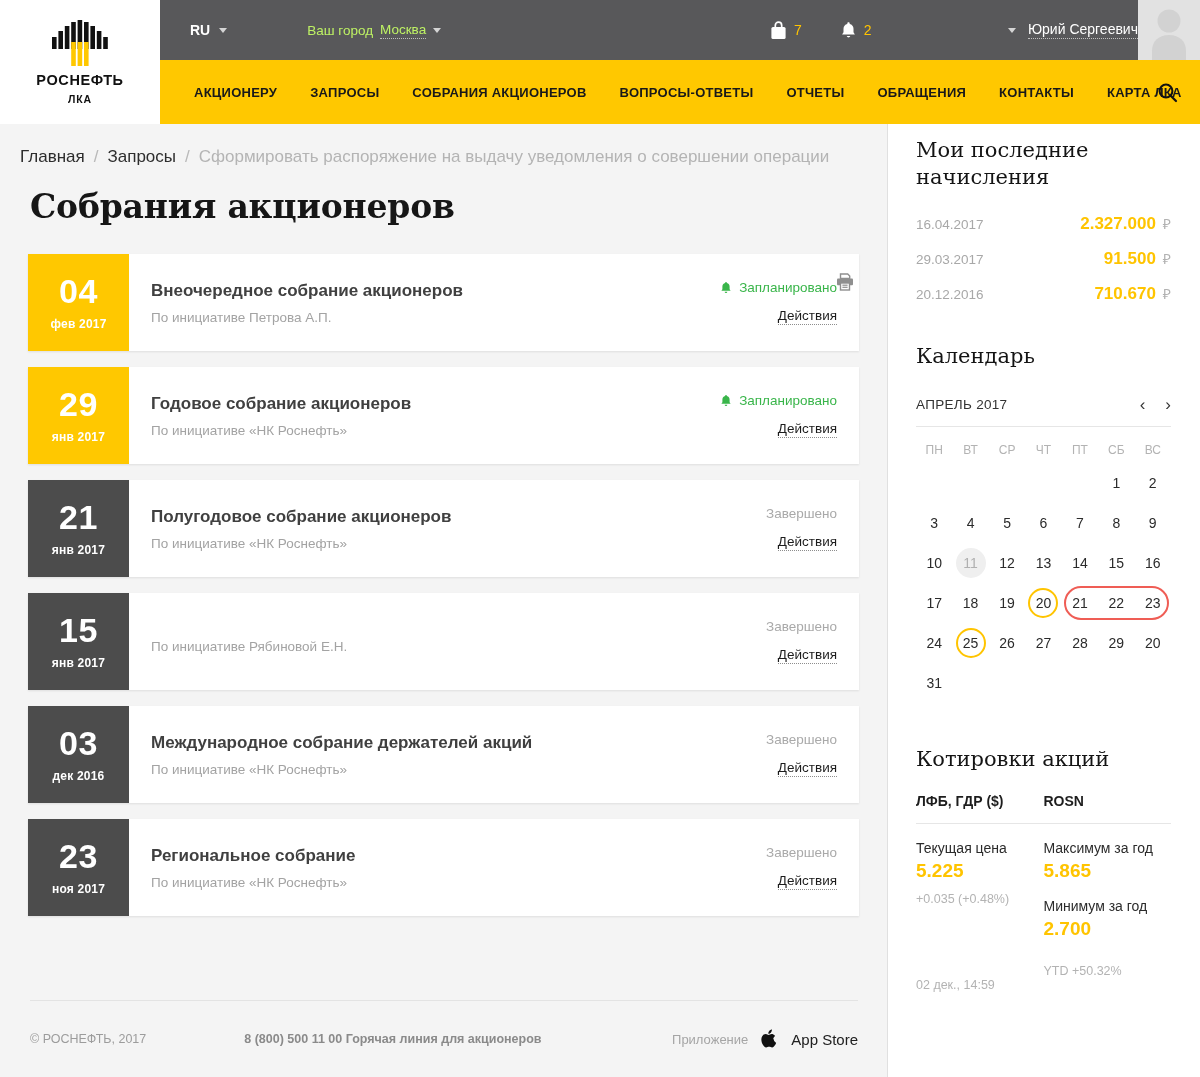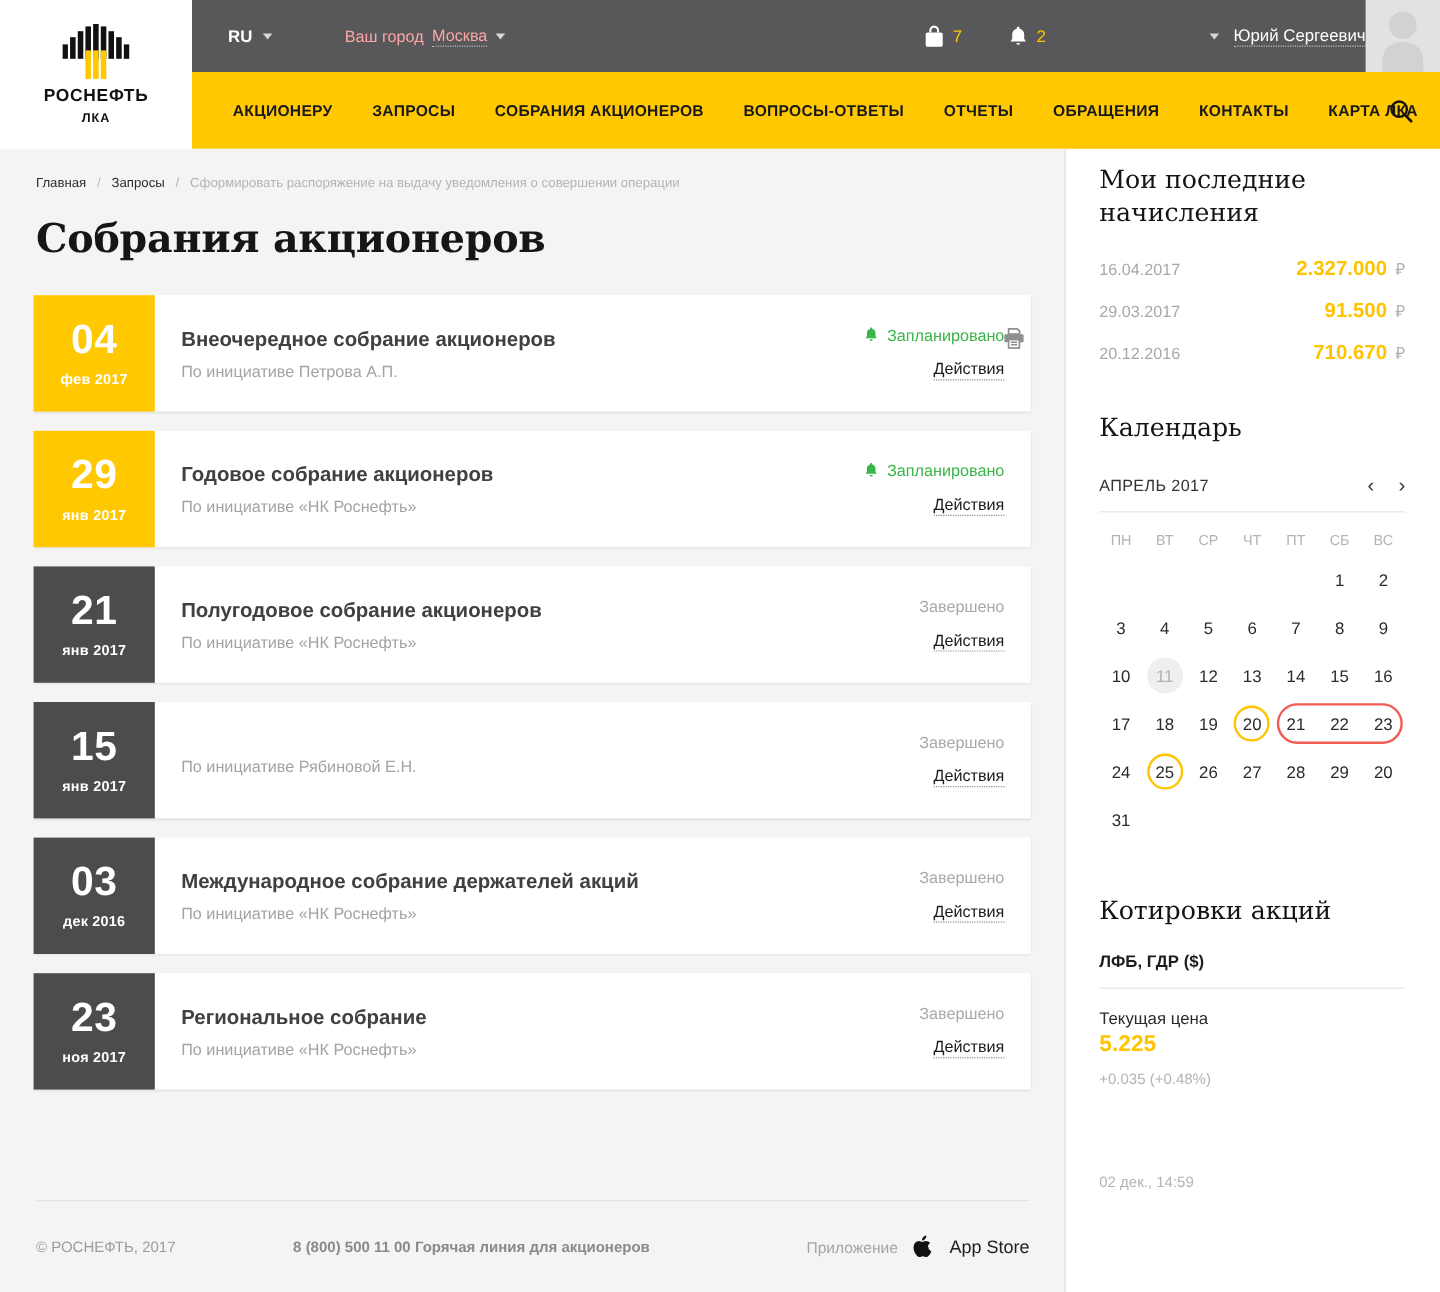--- a/index.html
+++ b/index.html
@@ -33,22 +33,22 @@
     height: 60px; background: #58585a;
     display: flex; align-items: center; position: relative;
     color: #ffffff;
   }
   .lang {
     margin-left: 30px; font-size: 14px; font-weight: bold;
     display: flex; align-items: center; gap: 9px; color: #fff;
   }
   .caret { width: 0; height: 0; border-left: 4.5px solid transparent;
            border-right: 4.5px solid transparent; border-top: 5px solid #d5d5d5; }
-  .city { margin-left: 60px; display: flex; align-items: center;
-          font-size: 13.5px; color: #fca5a5; gap: 7px; }
+  .city { margin-left: 80px; display: flex; align-items: center;
+          font-size: 13.5px; color: #bef264; gap: 7px; }
   .city-name { border-bottom: 1px dotted #bdbdbd; padding-bottom: 1px; cursor: pointer; }
 
   .counters { position: absolute; left: 610px; display: flex; align-items: center; gap: 38px; }
   .counter { display: flex; align-items: center; gap: 7px; cursor: pointer; }
   .counter .num { color: #ffc400; font-size: 14px; }
 
   .user-zone { position: absolute; right: 62px; display: flex; align-items: center; gap: 12px; }
   .user-name { font-size: 14px; color: #fff; border-bottom: 1px dotted #c0c0c0;
                padding-bottom: 1px; cursor: pointer; }
   .avatar {
@@ -68,21 +68,21 @@
   .search-btn { position: absolute; right: 22px; cursor: pointer; display: flex; }
 
   
   .page { display: flex; width: 1200px; height: 953px; }
   .main {
     width: 888px; background: #f4f4f4; position: relative;
     border-right: 1px solid #e0e0e0;
   }
   .breadcrumb {
     display: flex; align-items: flex-start; gap: 9px;
-    padding: 23px 0 0 30px; font-size: 11px;
+    padding: 23px 0 0 20px; font-size: 17px;
   }
   .bc-link { color: #2d2d2d; cursor: pointer; }
   .bc-sep { color: #b9b9b9; }
   .bc-cur { color: #b4b4b4; }
   .print-btn { position: absolute; right: 32px; top: 148px; cursor: pointer; }
 
   .page-title {
     font-family: "DejaVu Serif", "Liberation Serif", serif;
     font-size: 33px; font-weight: bold; color: #161616;
     padding: 20px 0 0 30px; letter-spacing: -0.2px;
@@ -107,21 +107,21 @@
     flex: 1; display: flex; align-items: center;
     padding: 0 22px 0 22px;
   }
   .card-main { flex: 1; }
   .card-title { font-size: 17px; font-weight: bold; color: #404040; }
   .card-sub { font-size: 13.5px; color: #a3a3a3; margin-top: 9px; }
   .card-side {
     width: 170px; display: flex; flex-direction: column;
     align-items: flex-end; gap: 13px;
   }
-  .status { display: flex; gap: 7px; font-size: 13.5px; }
+  .status { display: flex; align-items: center; gap: 7px; font-size: 13.5px; }
   .status.planned { color: #39b54a; }
   .status.done { color: #a9a9a9; }
   .actions {
     font-size: 13.5px; color: #1c1c1c;
     border-bottom: 1px dotted #8d8d8d; padding-bottom: 1px; cursor: pointer;
   }
 
   .loader-wrap { display: flex; justify-content: center; padding: 18px 0 0 0; }
   .spin-host { position: relative; width: 30px; height: 30px; }
 
@@ -621,15 +621,24 @@
 
     <div class="q-cols">
       <div class="q-col">
         <div class="q-head">ЛФБ, ГДР ($)</div>
         <div class="q-rule"></div>
         <div class="q-label">Текущая цена</div>
         <div class="q-val">5.225</div>
         <div class="q-delta">+0.035 (+0.48%)</div>
         <div class="q-foot" style="margin-top:72px">02 дек., 14:59</div>
       </div>
+      <div class="q-col">
+        <div class="q-head">ROSN</div>
+        <div class="q-rule"></div>
+        <div class="q-label">Максимум за год</div>
+        <div class="q-val">5.865</div>
+        <div class="q-label">Минимум за год</div>
+        <div class="q-val">2.700</div>
+        <div class="q-foot">YTD +50.32%</div>
+      </div>
     </div>
   </div>
 </div>
 
 </body></html>

